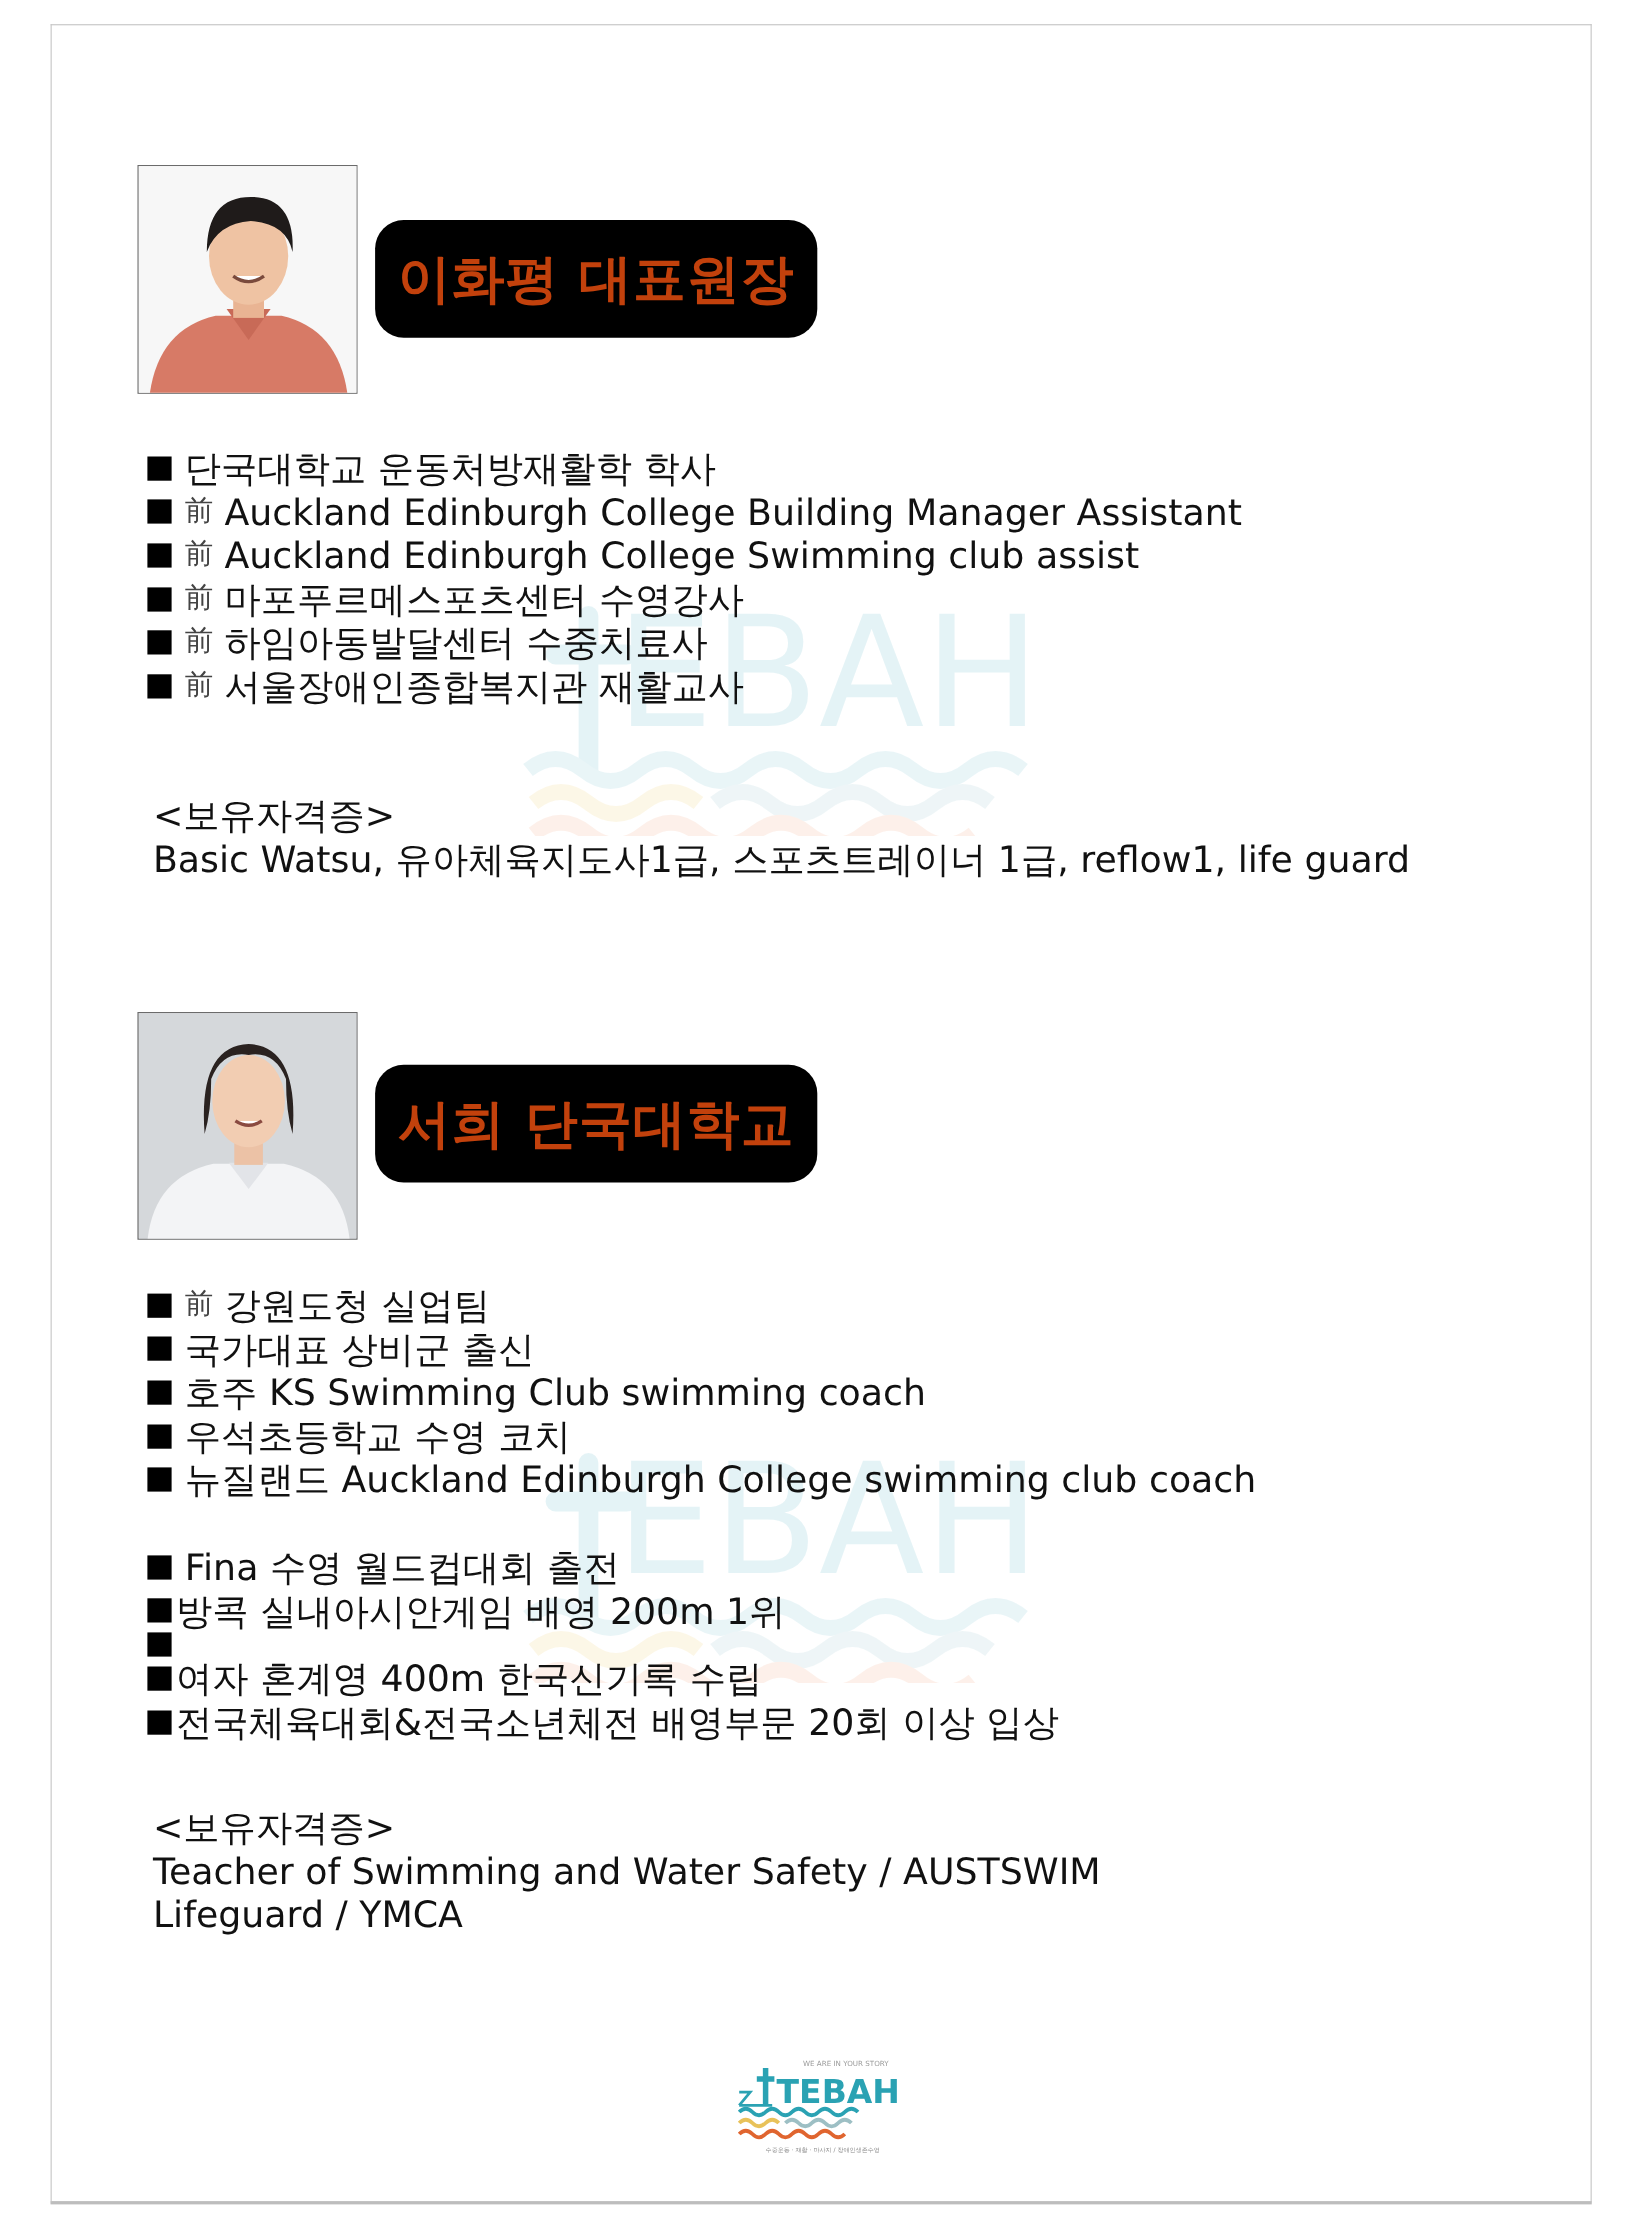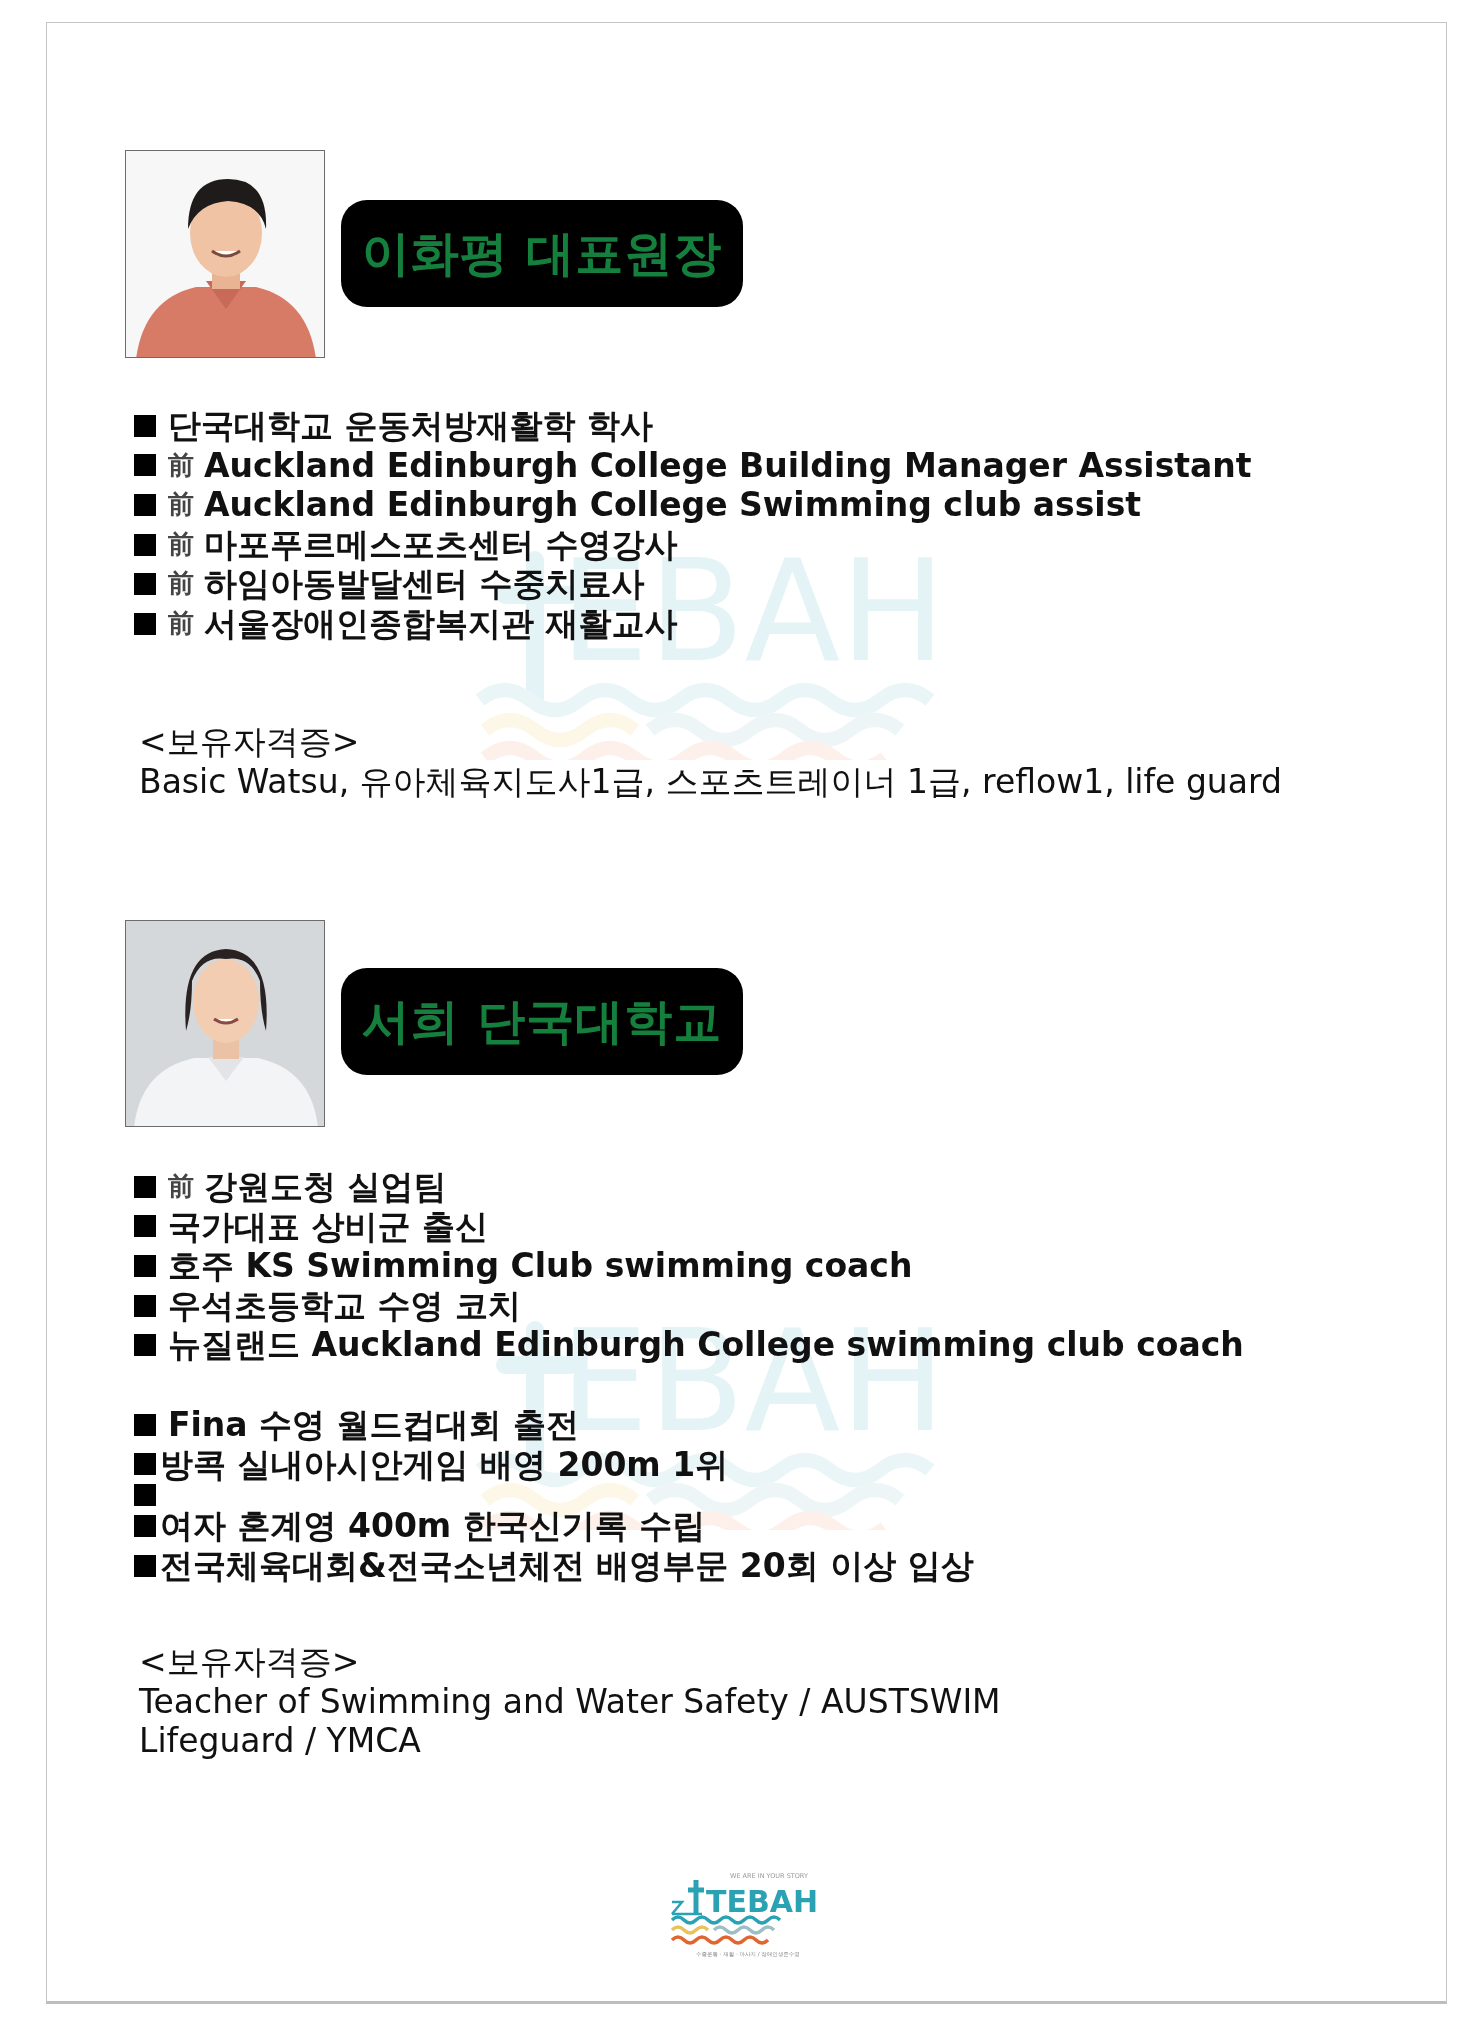--- a/index.html
+++ b/index.html
@@ -4,25 +4,25 @@
 <style>
   html, body { margin:0; padding:0; background:#ffffff; }
   body { width:1482px; height:2028px; position:relative; overflow:hidden;
          font-family:"DejaVu Sans","Liberation Sans",sans-serif; color:#111; }
   .frame { position:absolute; left:46px; top:22px; width:1401px; height:1982px;
            border:1.5px solid #c4c4c4; border-bottom:3px solid #bdbdbd; box-sizing:border-box; background:#fff; }
   .photo { position:absolute; left:125px; width:200px; border:1px solid #6b6b6b; box-sizing:border-box; overflow:hidden; }
   .photo1 { top:150px; height:208px; background:#f6f6f6; }
   .photo2 { top:920px; height:207px; background:#d6d8da; }
   .title-box { position:absolute; left:341px; width:402px; height:107px; background:#000; border-radius:26px;
-               color:#15803d; font-weight:bold; font-size:48px; display:flex; align-items:center; justify-content:center;
+               color:#c2410c; font-weight:bold; font-size:48px; display:flex; align-items:center; justify-content:center;
                letter-spacing:1px; }
   .tb1 { top:200px; }
   .tb2 { top:968px; }
-  .list { position:absolute; left:134px; margin:0; padding:0; list-style:none; font-size:33px; line-height:39.6px;font-weight:bold; }
+  .list { position:absolute; left:134px; margin:0; padding:0; list-style:none; font-size:33px; line-height:39.6px; }
   .list li { white-space:nowrap; display:flex; align-items:center; }
   .bullet { display:inline-block; width:22px; height:22px; background:#000; margin-right:12px; flex:none; }
   .bullet.tight { margin-right:4px; }
   .prefix { font-family:"DejaVu Serif","Liberation Serif",serif; color:#444; font-size:26px; margin-right:10px; }
   .text-block { position:absolute; left:139px; font-size:33px; line-height:39.6px; white-space:nowrap; }
   .watermark { position:absolute; opacity:0.16; }
   .logo { position:absolute; left:668px; top:1868px; width:164px; height:100px; }
 </style>
 </head>
 <body>

